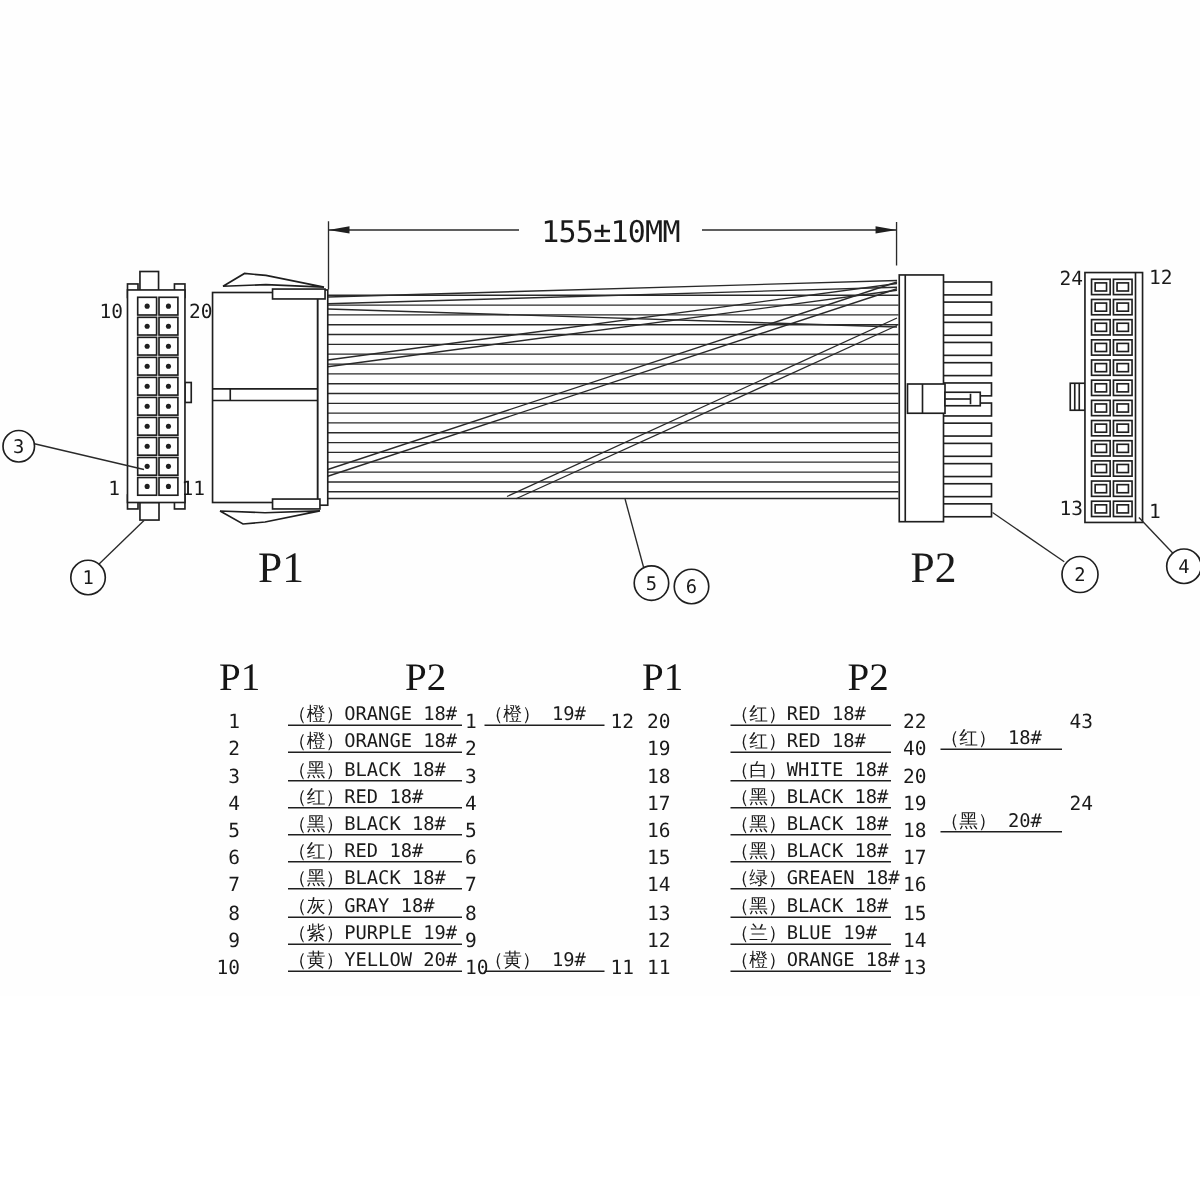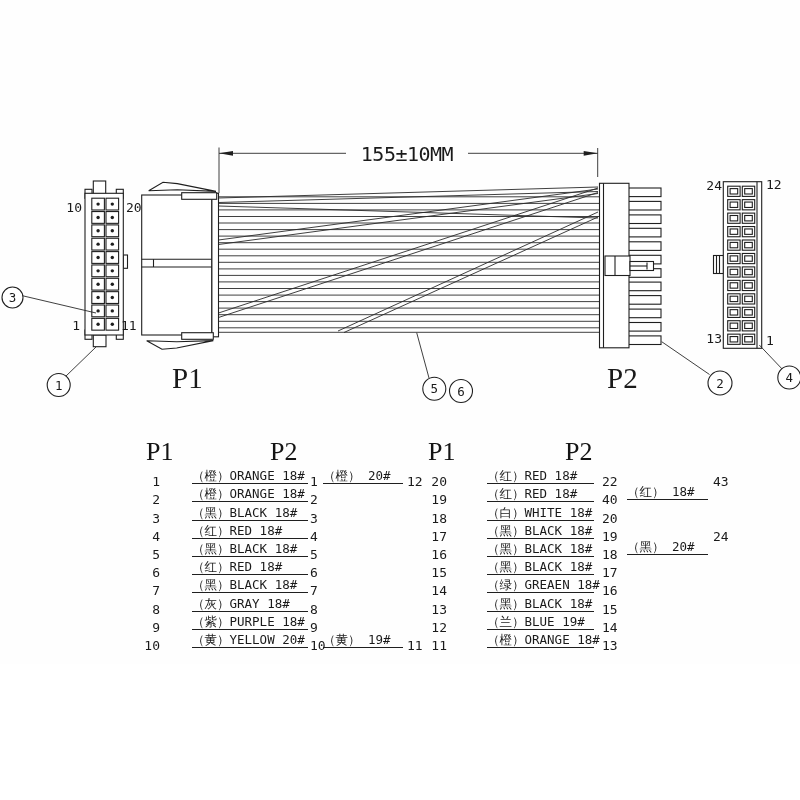--- a/index.html
+++ b/index.html
@@ -276,21 +276,21 @@
   </svg>
 
   <div class="wire-table left" style="left:140px;top:437px;">
     <span class="tbl-h" style="left:6px;">P1</span>
     <span class="tbl-h" style="left:130px;">P2</span>
     <div class="rows">
         <div class="wire-row">
           <span class="pin-from">1</span>
           <span class="wire-spec">（橙）ORANGE 18#</span>
           <span class="pin-to">1</span>
-          <span class="wire-spec extra">（橙）  20#</span>
+          <span class="wire-spec extra">（橙）  19#</span>
           <span class="pin-extra">12</span>
         </div>
         <div class="wire-row">
           <span class="pin-from">2</span>
           <span class="wire-spec">（橙）ORANGE 18#</span>
           <span class="pin-to">2</span>
         </div>
         <div class="wire-row">
           <span class="pin-from">3</span>
           <span class="wire-spec">（黑）BLACK 18#</span>
@@ -316,21 +316,21 @@
           <span class="wire-spec">（黑）BLACK 18#</span>
           <span class="pin-to">7</span>
         </div>
         <div class="wire-row">
           <span class="pin-from">8</span>
           <span class="wire-spec">（灰）GRAY 18#</span>
           <span class="pin-to">8</span>
         </div>
         <div class="wire-row">
           <span class="pin-from">9</span>
-          <span class="wire-spec">（紫）PURPLE 18#</span>
+          <span class="wire-spec">（紫）PURPLE 19#</span>
           <span class="pin-to">9</span>
         </div>
         <div class="wire-row">
           <span class="pin-from">10</span>
           <span class="wire-spec">（黄）YELLOW 20#</span>
           <span class="pin-to">10</span>
           <span class="wire-spec extra">（黄）  19#</span>
           <span class="pin-extra">11</span>
         </div>
       </div>

